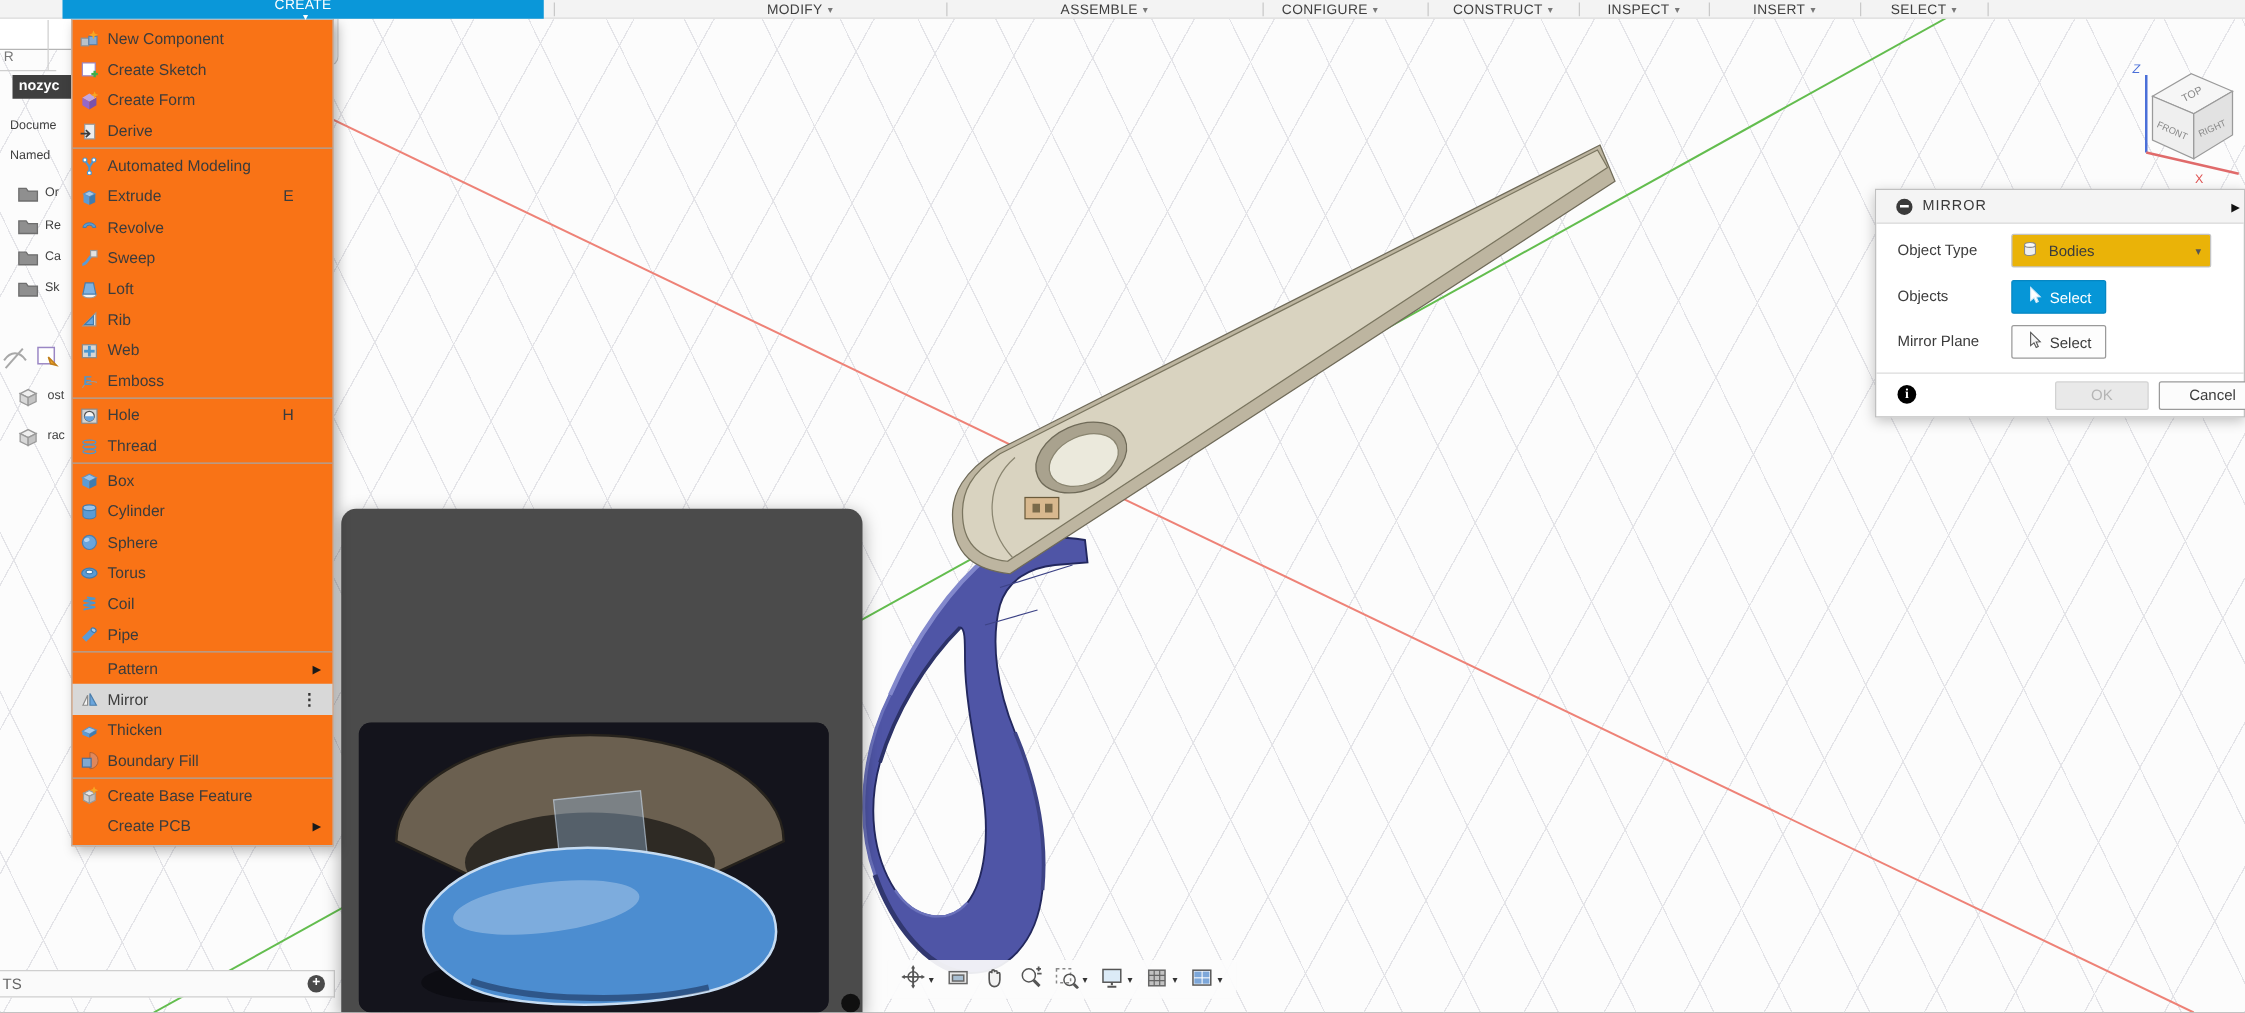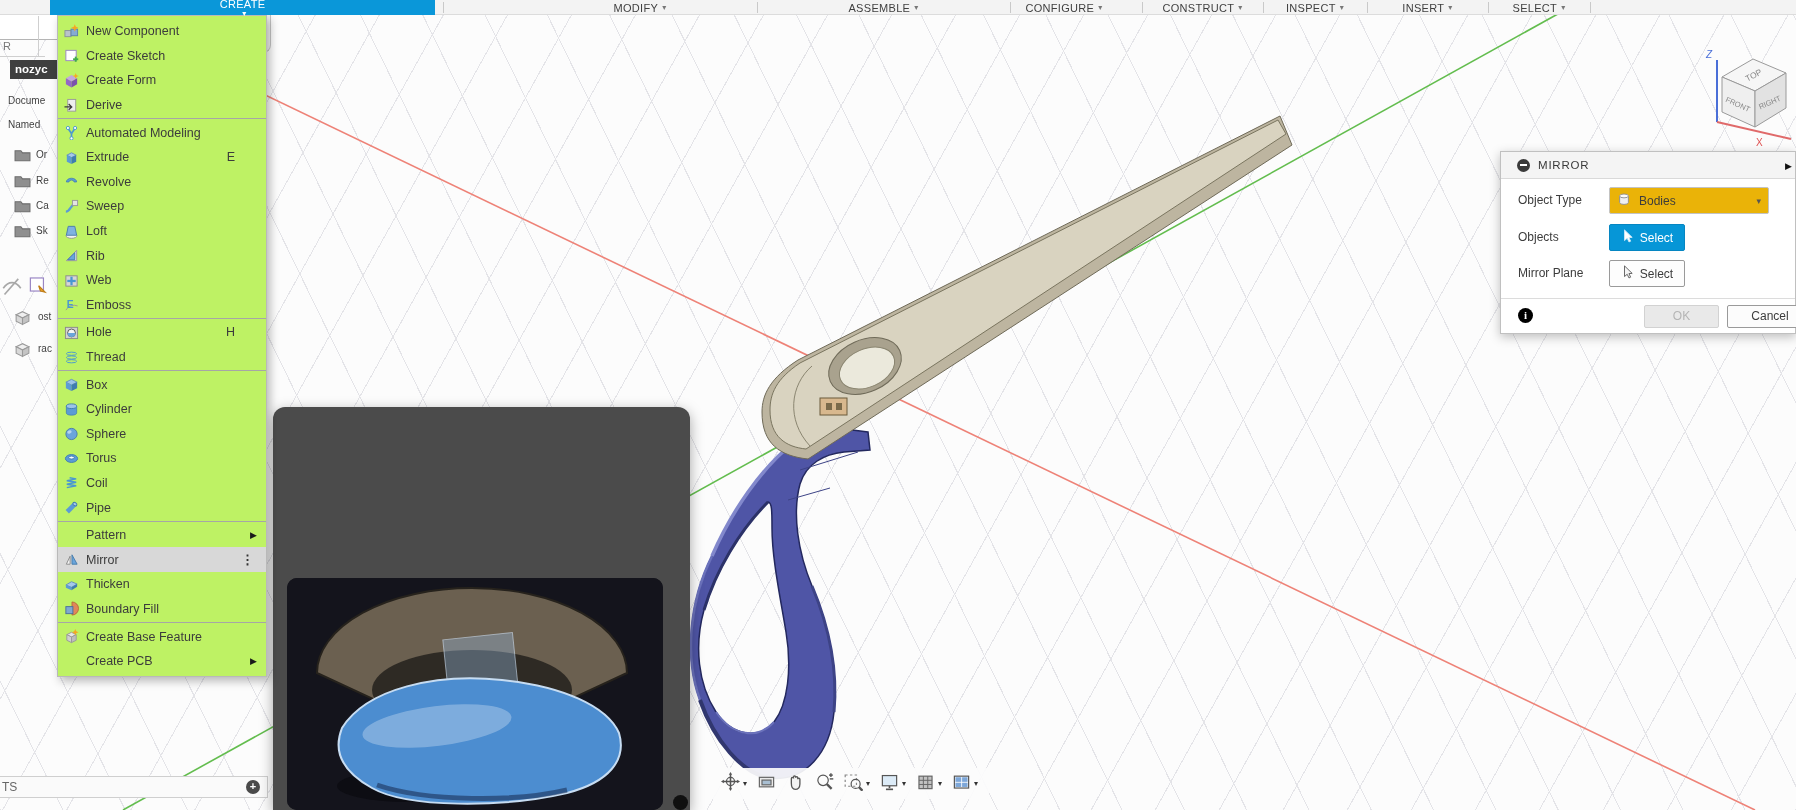--- a/index.html
+++ b/index.html
@@ -35,21 +35,21 @@
   .hline{position:absolute;left:0;top:56px;width:45px;height:1px;background:#cfcfcf;z-index:21;}
 
   
   .browser{position:absolute;left:0;top:15px;width:57px;height:740px;overflow:hidden;z-index:22;}
   .docbar{position:absolute;left:10px;top:45px;width:47px;height:19px;background:#3f3f3f;
           color:#fff;font-weight:bold;font-size:11.5px;line-height:19px;padding-left:5px;white-space:nowrap;}
   .brow{position:absolute;font-size:10px;color:#3f3f3f;white-space:nowrap;}
   .bicon{position:absolute;width:17px;height:17px;}
 
   
-  .menu{position:absolute;left:57px;top:15px;width:210px;background:#bef264;
+  .menu{position:absolute;left:57px;top:15px;width:210px;background:#f97316;
         border:1px solid #b9b9b9;box-shadow:3px 4px 9px rgba(0,0,0,.28);
         padding:3px 0;z-index:50;}
   .mi{position:relative;height:24.6px;display:flex;align-items:center;padding-left:5px;cursor:default;}
   .mi.hl{background:#d8d8d8;}
   .mic{width:16px;height:16px;display:inline-flex;align-items:center;justify-content:center;flex:0 0 16px;}
   .mil{font-size:12.5px;color:#3c3c3c;margin-left:7px;white-space:nowrap;}
   .mis{position:absolute;right:31px;font-size:12.5px;color:#3c3c3c;}
   .mia{position:absolute;right:9px;font-size:9px;color:#1a1a1a;}
   .mid{position:absolute;right:12px;font-size:13px;color:#333;font-weight:bold;letter-spacing:0;}
   .msep{border-top:1px solid #a6a6a6;margin:1px 0;}

